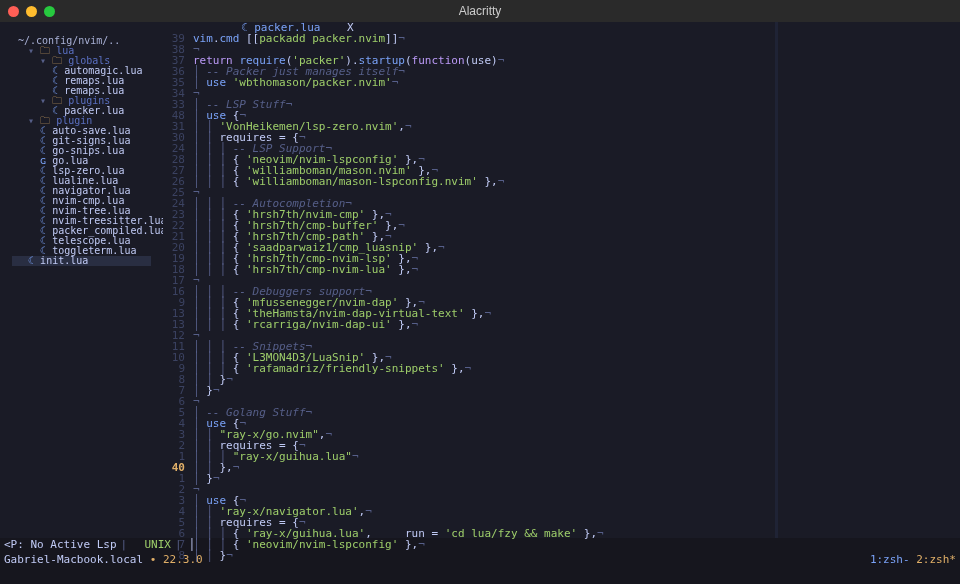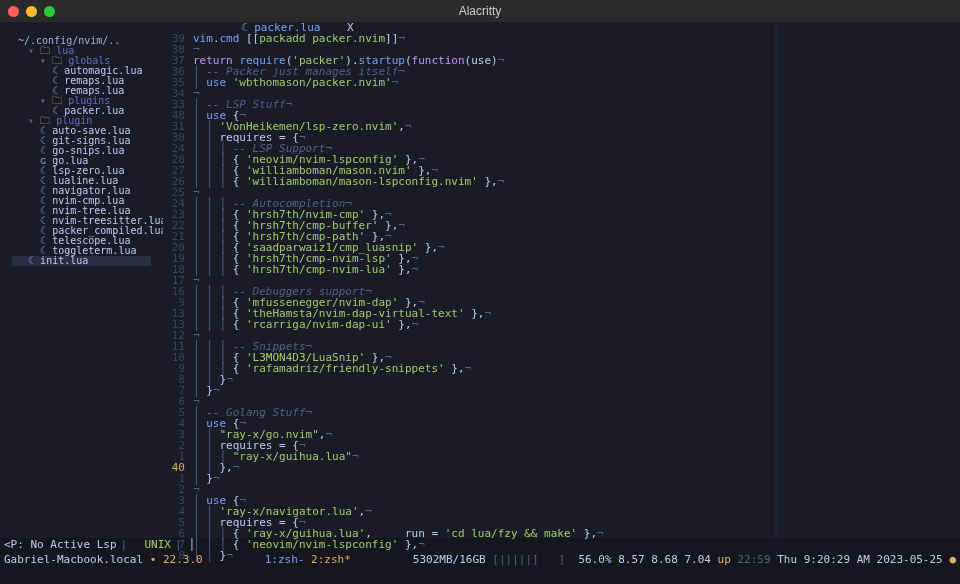--- a/index.html
+++ b/index.html
@@ -65,21 +65,21 @@
     position: relative;
   }
   .gutter {
     width: 30px;
     text-align: right;
     padding-right: 8px;
     color: #3b4261;
     font-size: 11px;
     line-height: 1.0;
   }
-  .gutter .current { color: #e0af68; font-weight: normal; }
+  .gutter .current { color: #e0af68; font-weight: bold; }
   .code {
     flex: 1;
     font-size: 11px;
     line-height: 1.0;
     white-space: pre;
   }
   .col-marker {
     position: absolute;
     left: 612px;
     top: 0;
@@ -240,27 +240,15 @@
 
 <div class="tmux-bar">
   <div class="tmux-left">
     <span>Gabriel-Macbook.local</span>
     <span class="ver">•</span>
     <span class="ver">22.3.0</span>
   </div>
   <div class="tmux-center">
     <span id="tmux-windows"><span>1:zsh-</span> <span class="active-win">2:zsh*</span></span>
   </div>
-  <div class="tmux-right">
-    <span>5302MB/16GB</span>
-    <span class="bracket">[|||||]</span>
-    &nbsp;&nbsp;<span class="bracket">]</span>&nbsp;
-    <span>56.0% 8.57 8.68 7.04</span>
-    <span class="up">up</span>
-    <span class="time">22:59</span>
-    <span>Thu</span>
-    <span>9:20:29 AM</span>
-    <span>2023-05-25</span>
-    <span class="ver">●</span>
-  </div>
 </div>
 
 <div class="filler"></div>
 
 </body></html>

